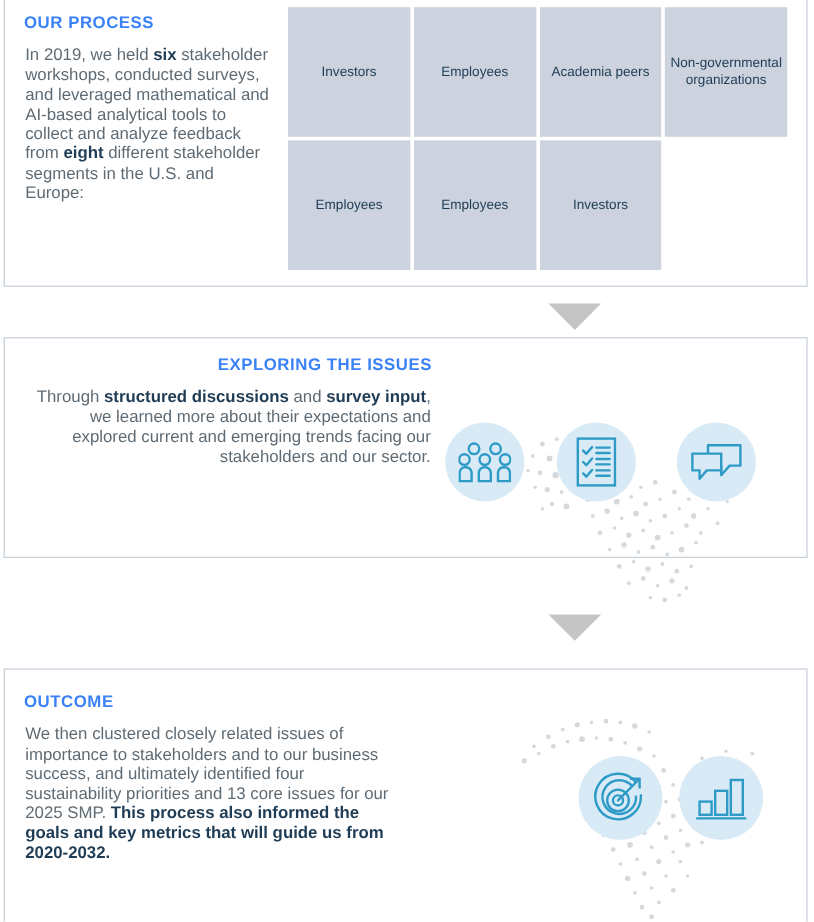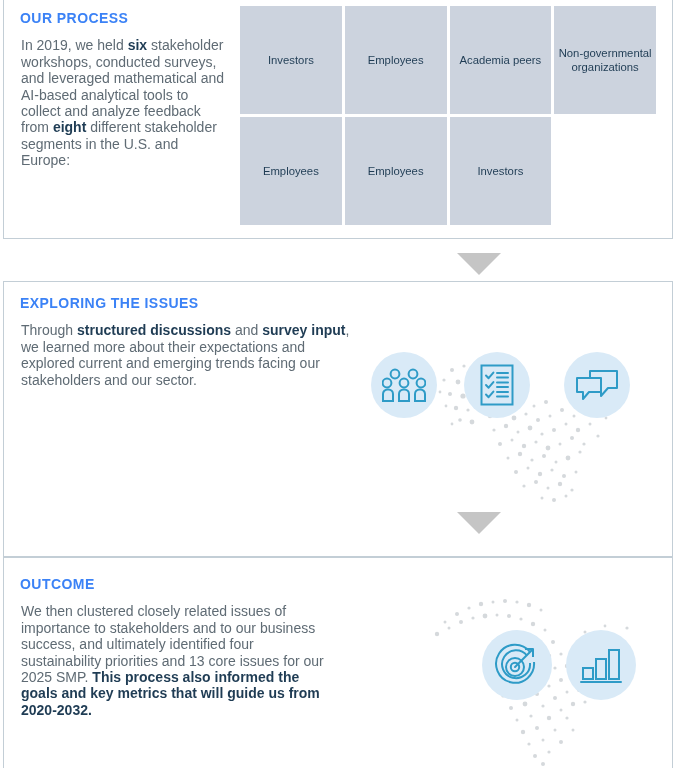--- a/index.html
+++ b/index.html
@@ -17,21 +17,21 @@
 
   .panel {
     position: absolute;
     left: 3px;
     width: 670px;
     background: #ffffff;
     border: 1px solid #c3ced6;
     box-sizing: border-box;
   }
   #panel-process { top: -4px; height: 243px; }
-  #panel-exploring { top: 281px; height: 276px; }
+  #panel-exploring { top: 281px; height: 184px; text-align: right; }
   #panel-outcome { top: 557px; height: 215px; }
 
   
   .txt-col {
     position: absolute;
     left: 16px;
     top: 14px;
     width: 212px;
   }
   .sec-title {

